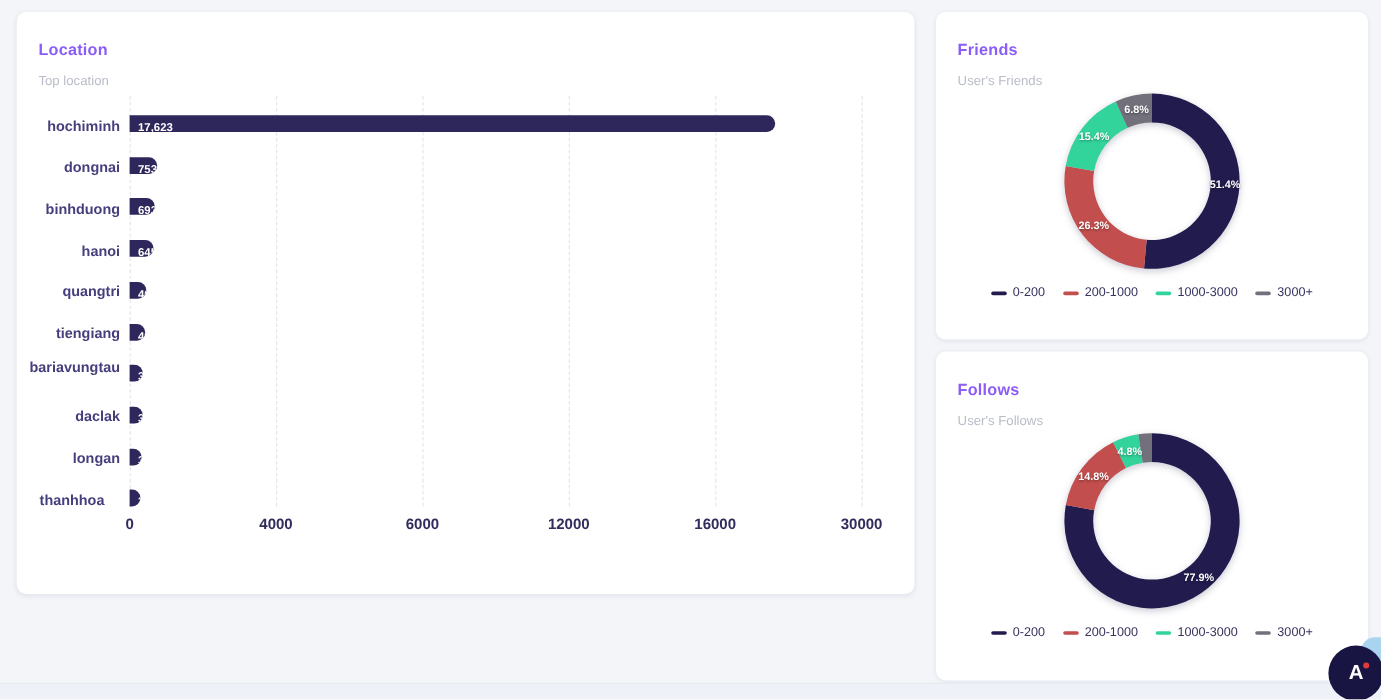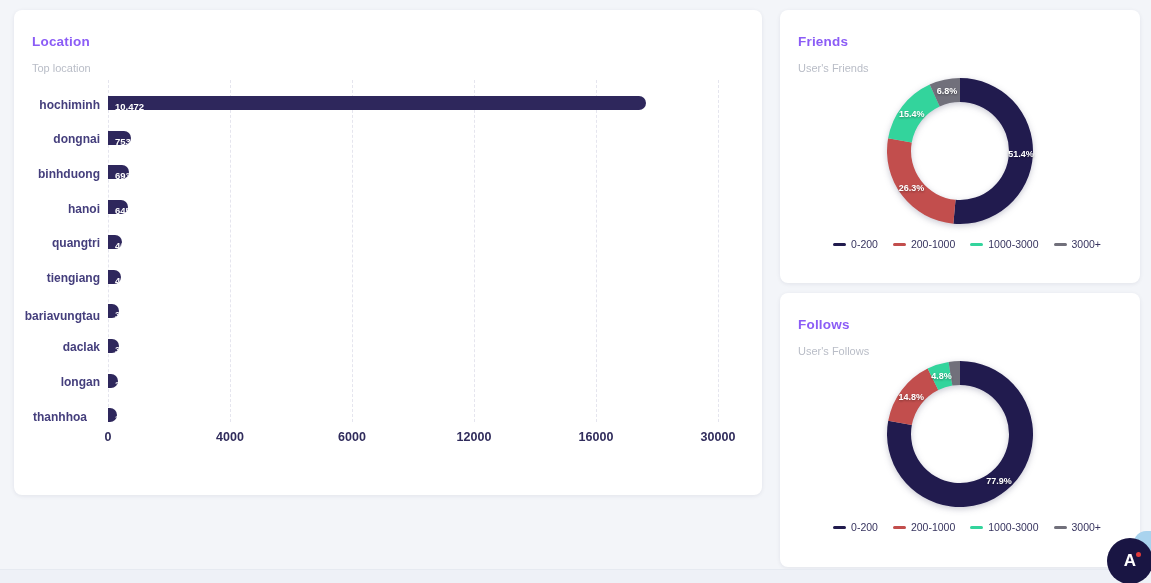--- a/index.html
+++ b/index.html
@@ -91,21 +91,21 @@
     filter: drop-shadow(0 1px 1px rgba(0,0,0,0.35));
   }
   .legend {
     position: absolute;
     left: 50%;
     transform: translateX(-50%);
     top: 228px;
     width: 282px;
     display: flex;
     flex-wrap: wrap;
-    justify-content: flex-end;
+    justify-content: center;
     column-gap: 15px;
     row-gap: 1px;
   }
   .legend-item {
     display: flex;
     align-items: center;
     gap: 5px;
     font-size: 10.5px;
     color: #37345f;
     cursor: pointer;
@@ -165,32 +165,32 @@
         <div class="tick-label" style="left: 181px; top: 420px;">4000</div>
         <div class="gridline" style="left: 338px; top: 70px; height: 342px;"></div>
         <div class="tick-label" style="left: 303px; top: 420px;">6000</div>
         <div class="gridline" style="left: 460px; top: 70px; height: 342px;"></div>
         <div class="tick-label" style="left: 425px; top: 420px;">12000</div>
         <div class="gridline" style="left: 582px; top: 70px; height: 342px;"></div>
         <div class="tick-label" style="left: 547px; top: 420px;">16000</div>
         <div class="gridline" style="left: 704px; top: 70px; height: 342px;"></div>
         <div class="tick-label" style="left: 669px; top: 420px;">30000</div>
         <div class="bar-cat-label" style="left: 6px; top: 87.5px;">hochiminh</div>
-        <div class="bar" style="left: 94px; top: 86px; width: 537.501px;"><span class="bar-value">10,472</span></div>
+        <div class="bar" style="left: 94px; top: 86px; width: 537.501px;"><span class="bar-value">17,623</span></div>
         <div class="bar-cat-label" style="left: 6px; top: 122.2px;">dongnai</div>
         <div class="bar" style="left: 94px; top: 120.7px; width: 22.9665px;"><span class="bar-value">753</span></div>
         <div class="bar-cat-label" style="left: 6px; top: 156.9px;">binhduong</div>
         <div class="bar" style="left: 94px; top: 155.4px; width: 21.1365px;"><span class="bar-value">693</span></div>
         <div class="bar-cat-label" style="left: 6px; top: 191.6px;">hanoi</div>
         <div class="bar" style="left: 94px; top: 190.1px; width: 19.6725px;"><span class="bar-value">645</span></div>
         <div class="bar-cat-label" style="left: 6px; top: 226.3px;">quangtri</div>
         <div class="bar" style="left: 94px; top: 224.8px; width: 14.03px;"><span class="bar-value">460</span></div>
         <div class="bar-cat-label" style="left: 6px; top: 261px;">tiengiang</div>
         <div class="bar" style="left: 94px; top: 259.5px; width: 13.115px;"><span class="bar-value">430</span></div>
-        <div class="bar-cat-label" style="left: 6px; top: 299px;">bariavungtau</div>
+        <div class="bar-cat-label" style="left: 6px; top: 289px;">bariavungtau</div>
         <div class="bar" style="left: 94px; top: 294.2px; width: 11.285px;"><span class="bar-value">370</span></div>
         <div class="bar-cat-label" style="left: 6px; top: 330.4px;">daclak</div>
         <div class="bar" style="left: 94px; top: 328.9px; width: 10.5225px;"><span class="bar-value">345</span></div>
         <div class="bar-cat-label" style="left: 6px; top: 365.1px;">longan</div>
         <div class="bar" style="left: 94px; top: 363.6px; width: 10.2175px;"><span class="bar-value">335</span></div>
         <div class="bar-cat-label" style="left: 6px; top: 399.8px; text-align: center;">thanhhoa</div>
         <div class="bar" style="left: 94px; top: 398.3px; width: 9.455px;"><span class="bar-value">310</span></div>
       </div>
   </section>
 

